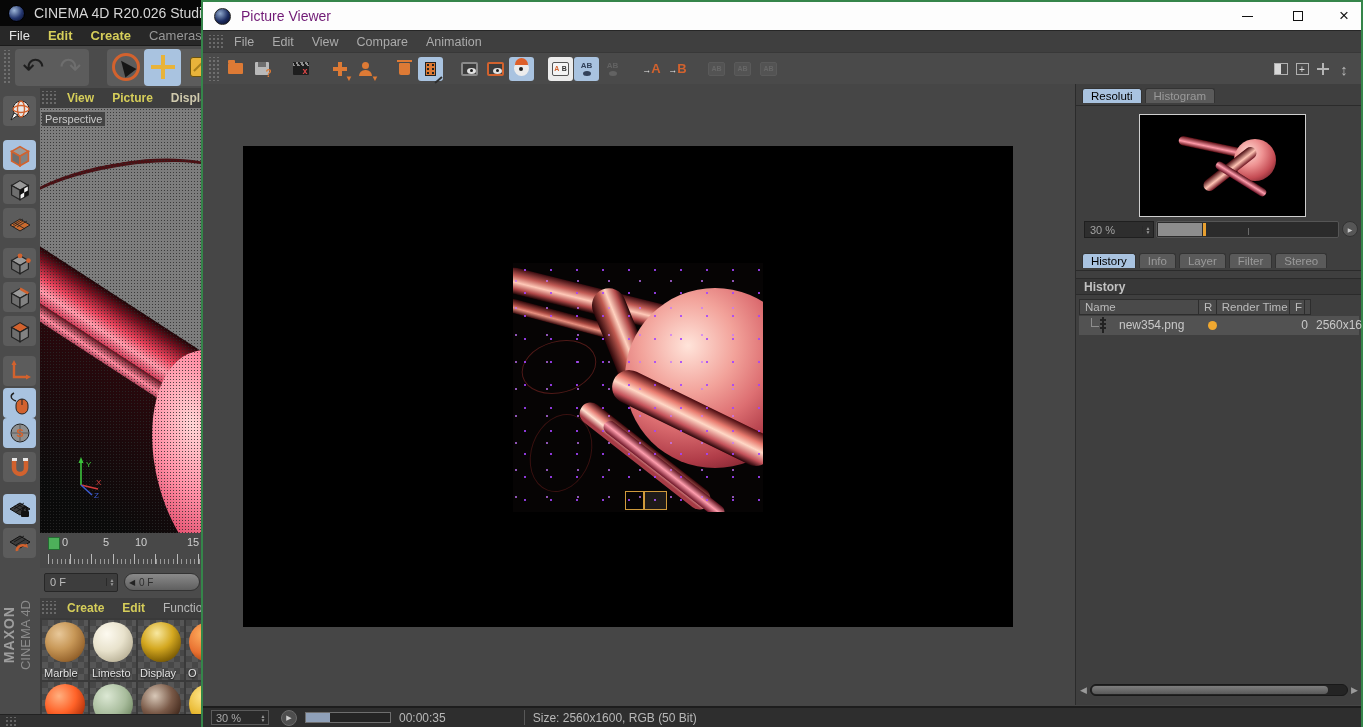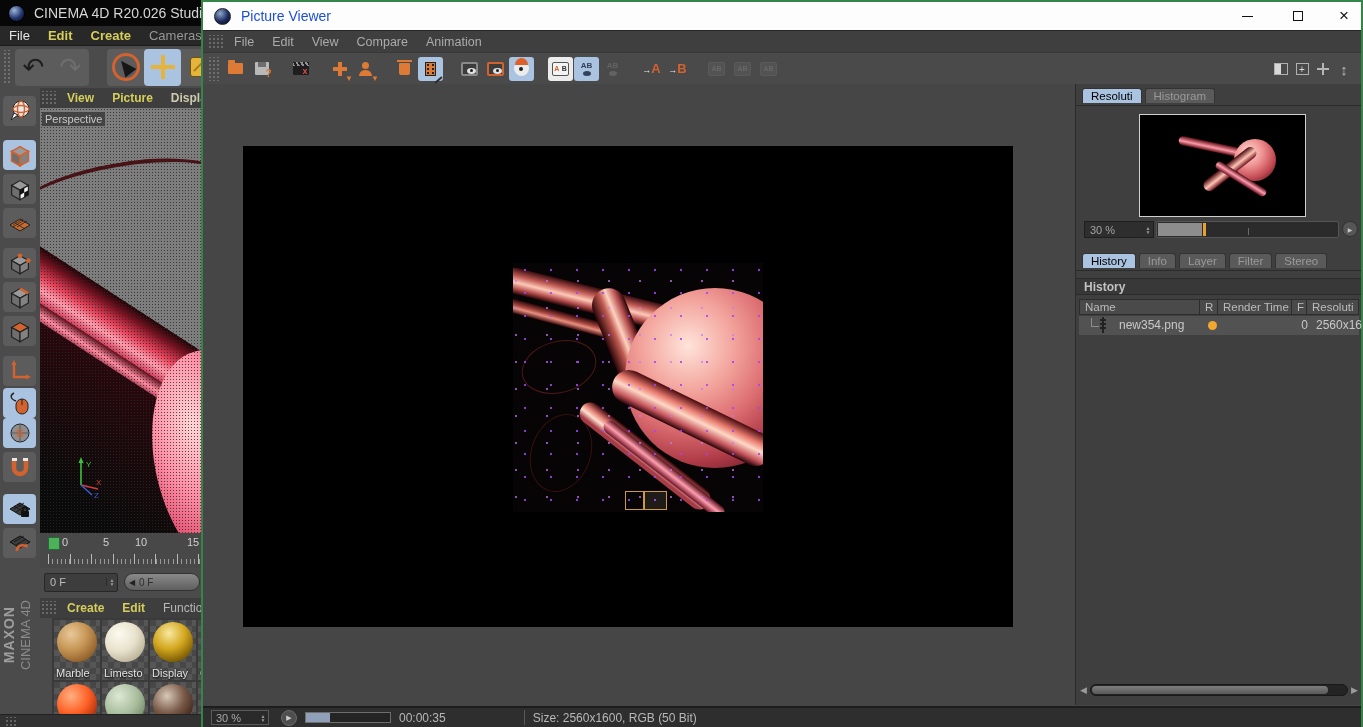--- a/index.html
+++ b/index.html
@@ -93,21 +93,21 @@
      border-radius:2px; display:flex; align-items:center; color:#bdbdbd; font-size:11px; }
   .f-field .val { flex:1; padding-left:5px; }
   .f-slider { margin-left:6px; width:76px; height:18px; border-radius:9px;
      background:linear-gradient(to bottom,#8a8a8a,#5f5f5f); border:1px solid #333;
      display:flex; align-items:center; color:#2e2e2e; font-size:10px; }
   .f-slider .knob { width:14px; text-align:center; color:#222; font-size:8px; }
 
   
   .mat-menu { left:40px; top:598px; width:163px; height:20px; background:#3e3e3e; display:flex;
      align-items:center; font-size:12px; font-weight:bold; overflow:hidden; }
-  .materials { left:40px; top:618px; width:163px; height:96px; background:#3a3a3a; overflow:hidden;margin-left:12px; }
+  .materials { left:40px; top:618px; width:163px; height:96px; background:#3a3a3a; overflow:hidden; }
   .mat-cell { position:absolute; width:46px; height:60px; overflow:hidden;
      background-image:linear-gradient(45deg,#565656 25%,transparent 25%,transparent 75%,#565656 75%),
                       linear-gradient(45deg,#565656 25%,#474747 25%,#474747 75%,#565656 75%);
      background-size:12px 12px; background-position:0 0,6px 6px; }
   .mat-sph { position:absolute; left:3px; top:2px; width:40px; height:40px; border-radius:50%; }
   .mat-lbl { position:absolute; left:0; bottom:1px; width:100%; color:#e3e3e3; font-size:11px;
      white-space:nowrap; padding-left:2px; text-shadow:0 1px 2px #000; }
   .sph-marble   { background:radial-gradient(circle at 35% 30%,#e8c89a,#c89858 40%,#9a6830 72%,#5e3a12); }
   .sph-lime     { background:radial-gradient(circle at 35% 30%,#fdfaf0,#e8e2cc 45%,#bcb49a 78%,#847c62); }
   .sph-gold     { background:radial-gradient(circle at 40% 28%,#f8e8a0,#d4a820 42%,#8a6808 72%,#463502); }
@@ -123,21 +123,21 @@
   .brand .cine  { left:18px; top:0; color:#8b8b8b; font-size:13px; }
   .c4d-bottom { left:0; top:714px; width:203px; height:13px; background:#323232; border-top:1px solid #222; }
 
   
   .pv { left:201px; top:0; width:1162px; height:727px; background:#454545;
      border-left:2px solid #35854a; border-top:2px solid #35854a; border-right:2px solid #35854a; }
   .pv-titlebar { position:absolute; left:0; top:0; width:1158px; height:28px; background:#fdfdfd;
      display:flex; align-items:center; }
   .pv-logo { width:17px; height:17px; border-radius:50%; margin:0 10px 0 11px;
      background:radial-gradient(circle at 35% 30%, #8fa8cc, #1c2c60 55%, #090f28 90%); border:1px solid #222; }
-  .pv-title-text { color:#1d4ed8; font-size:14px; }
+  .pv-title-text { color:#701a75; font-size:14px; }
   .win-btn { position:absolute; top:0; width:44px; height:28px; display:flex; align-items:center;
      justify-content:center; color:#111; font-size:14px; }
   .max-box { width:10px; height:10px; border:1px solid #111; }
   .min-bar { width:11px; height:1px; background:#111; }
   .pv-menu { position:absolute; left:0; top:28px; width:1158px; height:22px; background:#3f3f3f;
      border-top:1px solid #262626; display:flex; align-items:center; font-size:12.5px; color:#ababab; }
   .pv-toolbar { position:absolute; left:0; top:50px; width:1158px; height:32px; background:#4a4a4a;
      border-top:1px solid #383838; display:flex; align-items:center; }
   .tgroup { display:flex; margin-right:13px; }
   .tb { width:25px; height:24px; border-radius:3px; display:flex; align-items:center;
@@ -272,21 +272,21 @@
      border:1px solid #555; border-radius:2px; }
   .z-fill { position:absolute; left:1px; top:1px; width:44px; height:13px; background:#8d8d8d; }
   .z-mark { position:absolute; left:46px; top:1px; width:3px; height:13px; background:#e8a030; }
   .z-tick { position:absolute; left:50%; bottom:2px; width:1px; height:7px; background:#6a6a6a; }
   .z-btn { width:16px; height:16px; margin-left:3px; border-radius:50%; background:#565656;
      border:1px solid #333; color:#c8c8c8; font-size:6px; display:flex; align-items:center;
      justify-content:center; }
   .hist-label { position:absolute; left:0; top:194px; width:100%; height:17px; background:#383838;
      border-top:1px solid #2b2b2b; border-bottom:1px solid #2b2b2b; color:#c2c2c2; font-size:12px;
      font-weight:bold; line-height:16px; padding-left:8px; }
-  .hist-head { position:absolute; left:3px; top:215px; width:280px; height:16px; background:#4a4a4a;
+  .hist-head { position:absolute; left:3px; top:215px; width:232px; height:16px; background:#4a4a4a;
      border:1px solid #2d2d2d; display:flex; color:#bbb; font-size:11.5px; line-height:14px; }
   .hc { border-right:1px solid #2d2d2d; padding-left:5px; overflow:hidden; white-space:nowrap; }
   .hist-row { position:absolute; left:3px; top:232px; width:280px; height:19px; background:#525252;
      color:#c8c8c8; font-size:12px; }
   .tree-branch { position:absolute; left:12px; top:2px; width:8px; height:9px;
      border-left:1px solid #8e8e8e; border-bottom:1px solid #8e8e8e; }
   .row-dot { position:absolute; left:129px; top:5px; width:9px; height:9px; border-radius:50%;
      background:#f0a830; }
   .hscroll { position:absolute; left:4px; top:598px; width:278px; height:16px; display:flex;
      align-items:center; color:#9a9a9a; font-size:9px; }

